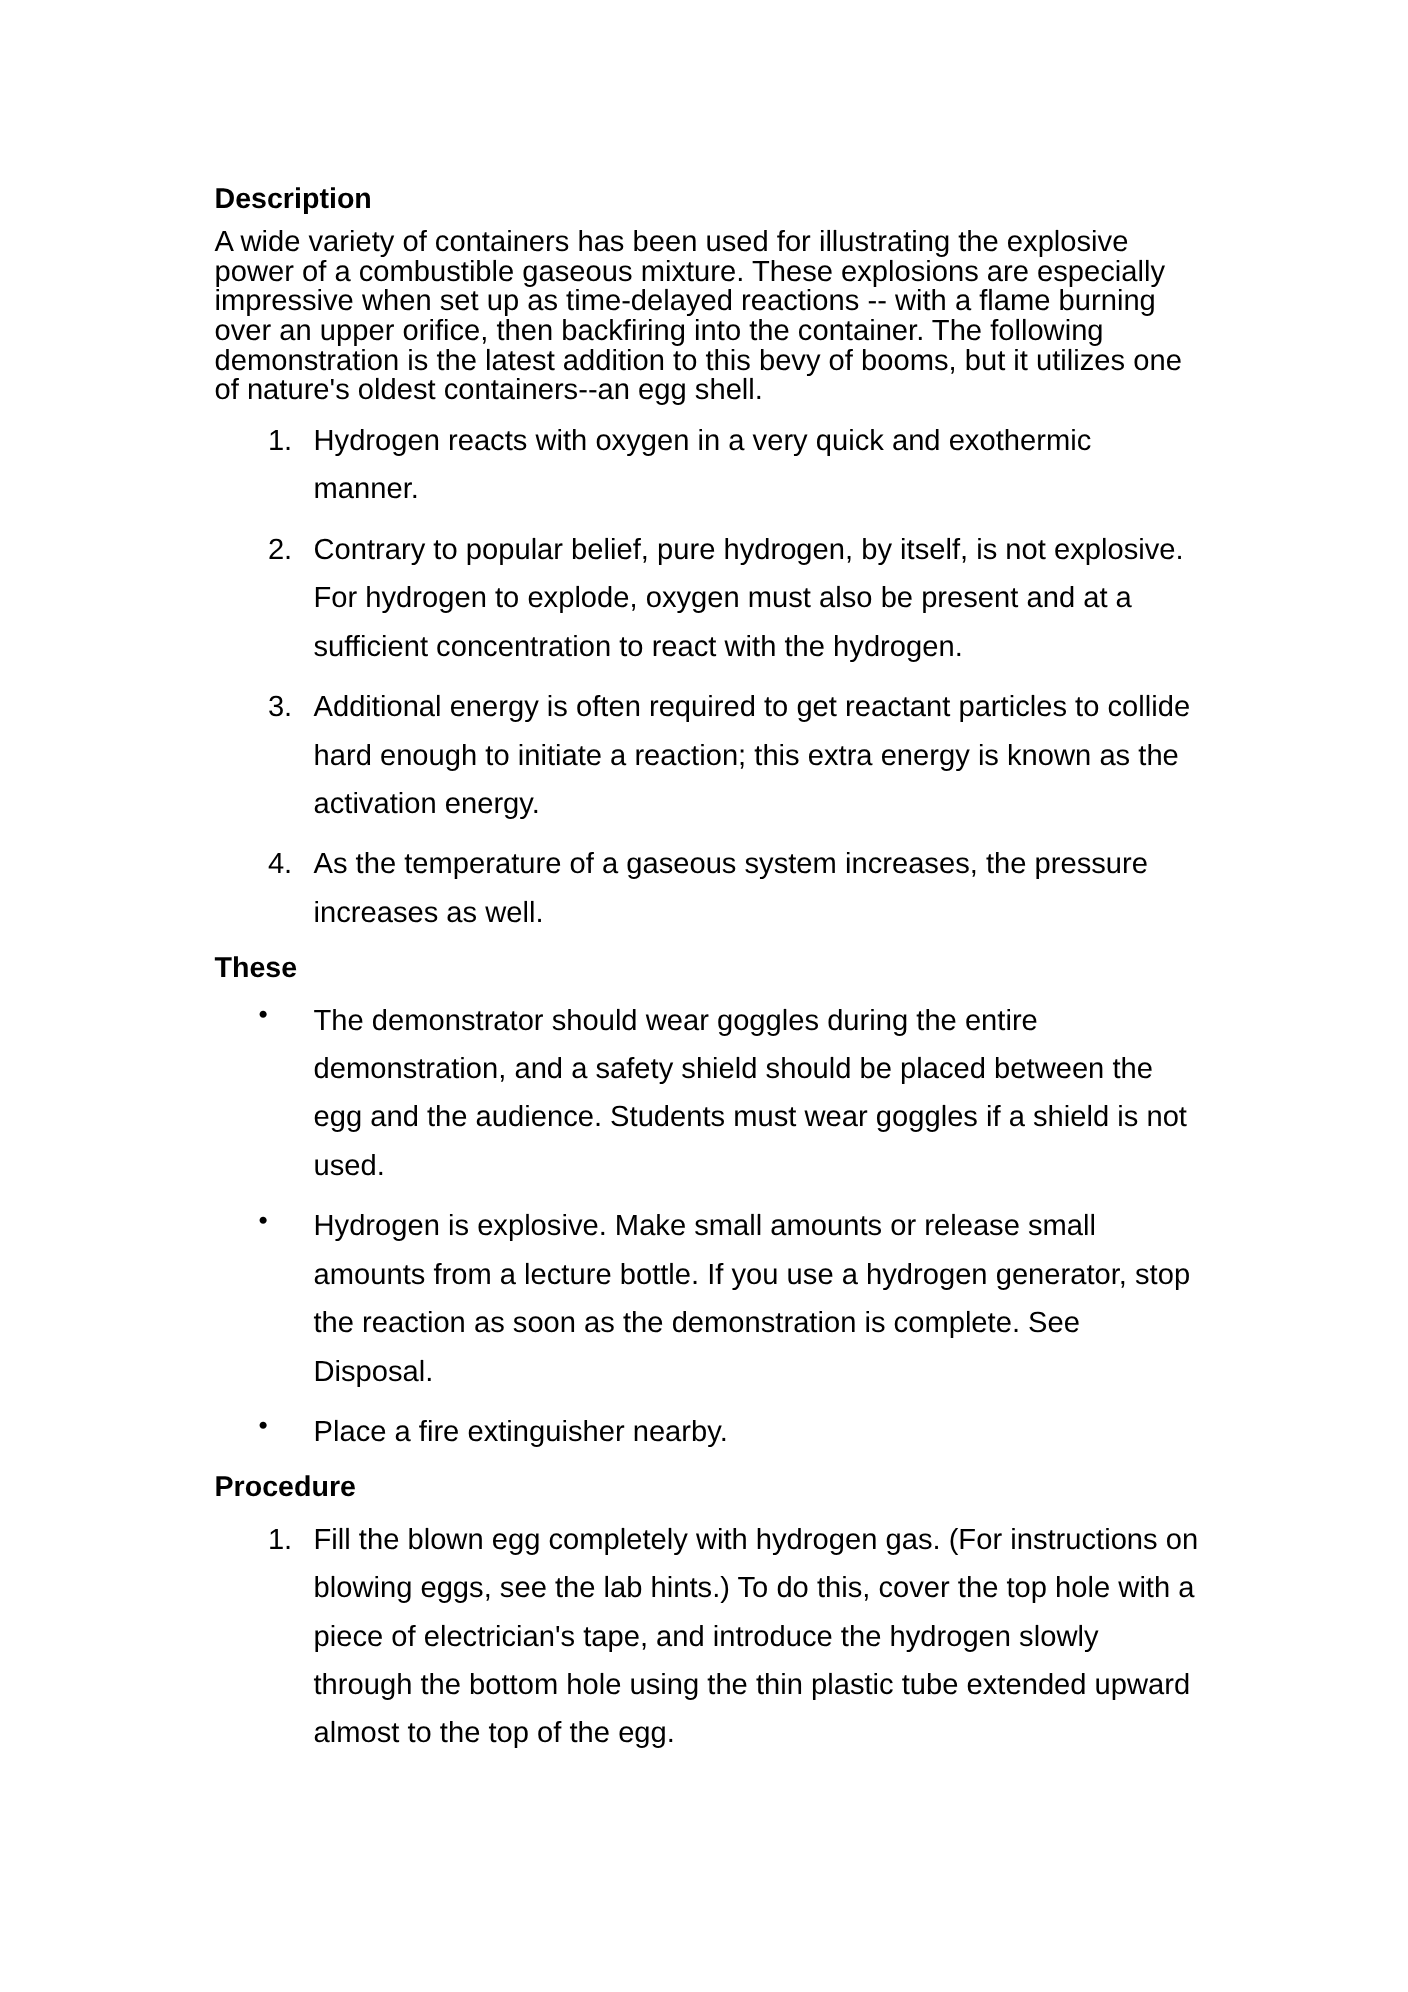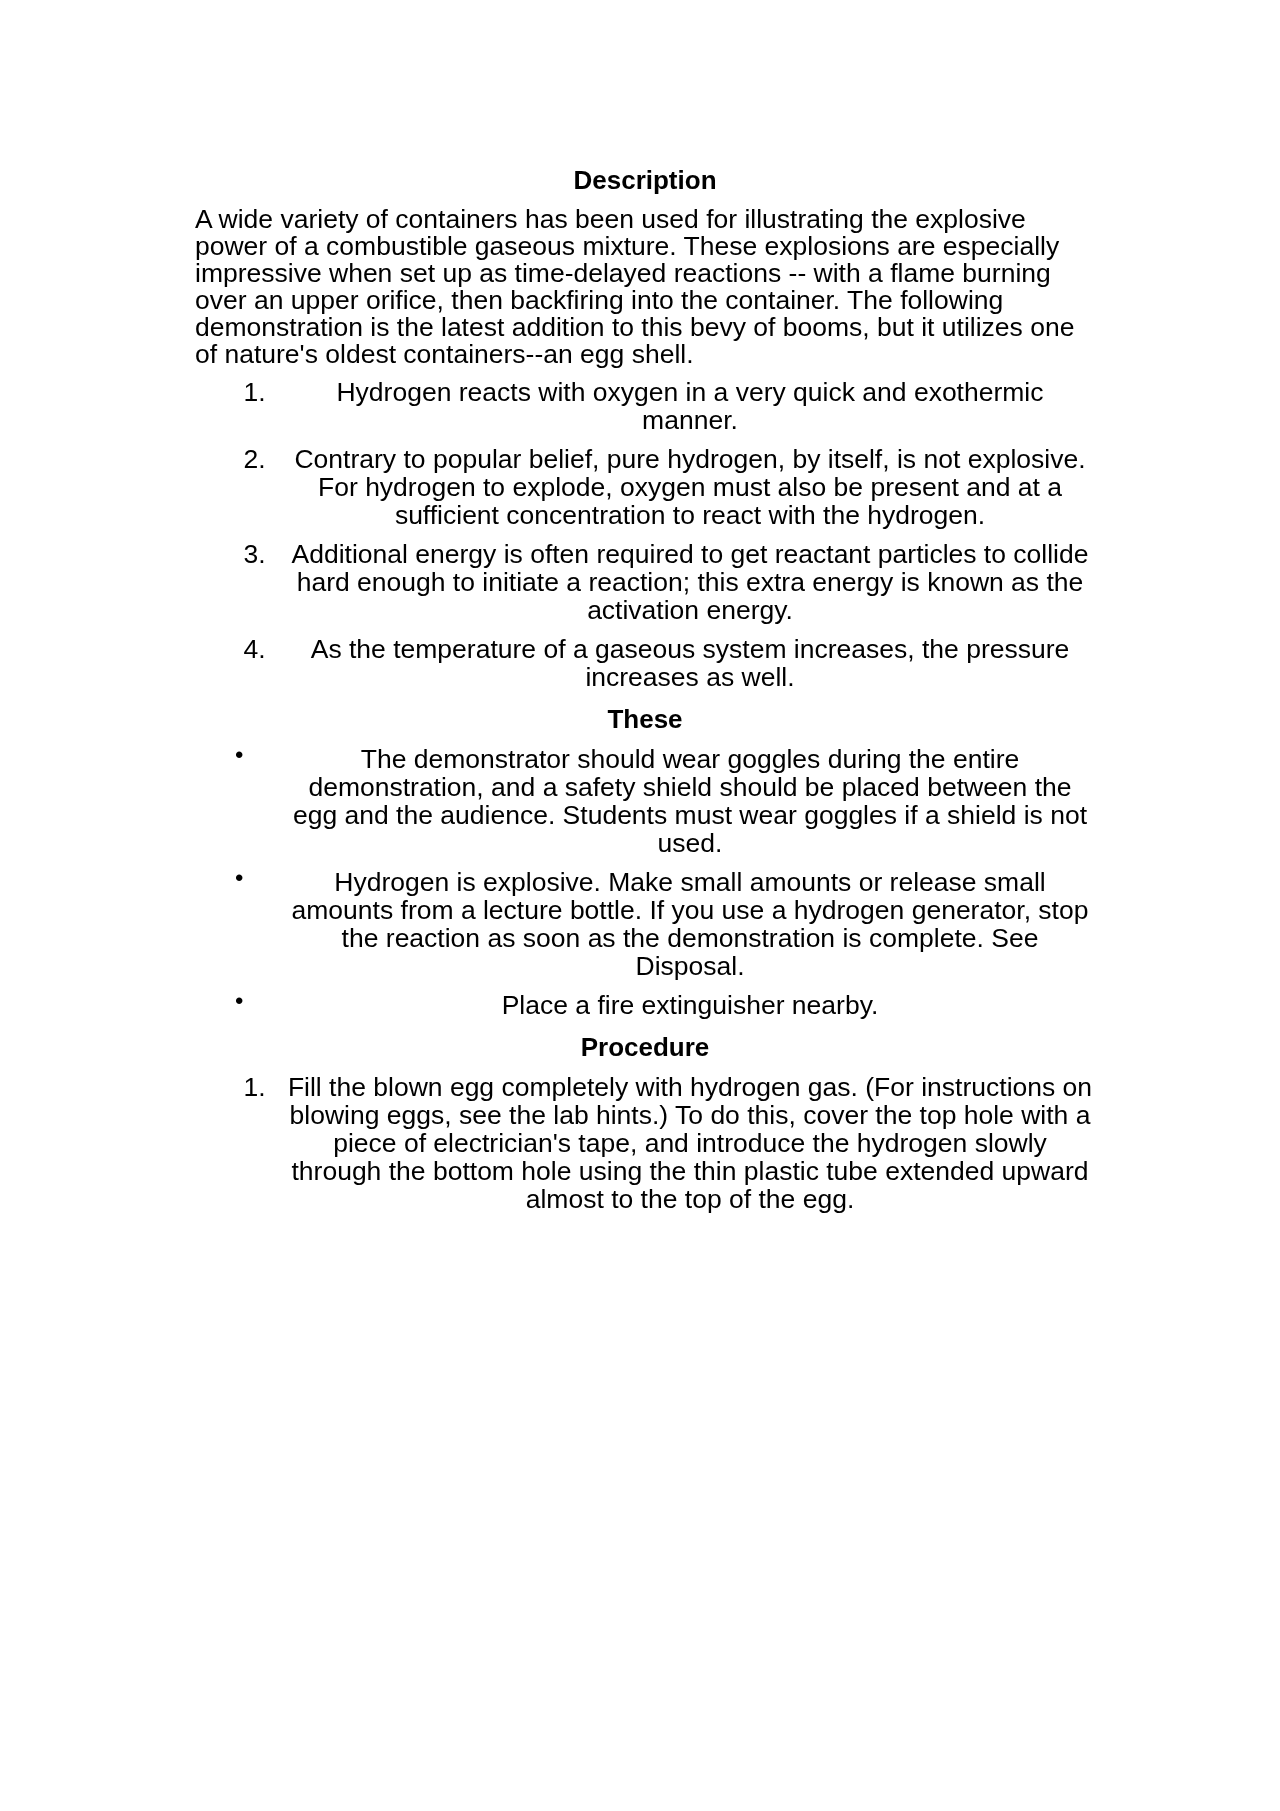--- a/index.html
+++ b/index.html
@@ -1,23 +1,23 @@
 <!DOCTYPE html>
 <html><head>
 <meta charset="utf-8">
 <style>
   html, body { margin:0; padding:0; background:#ffffff; }
   body { width:1280px; height:1811px; position:relative; overflow:hidden;
          font-family:"Liberation Sans", sans-serif; color:#000; }
   .page { position:absolute; left:195px; top:152px; width:900px; }
   h1 { font-size:38px; font-weight:bold; margin:0 0 14px 0; line-height:46px; letter-spacing:-0.3px; }
-  h2 { font-size:26px; font-weight:bold; margin:12px 0 10px 0; line-height:32px;text-align:center; }
+  h2 { font-size:26px; font-weight:bold; margin:12px 0 10px 0; line-height:32px; }
   p { font-size:26.5px; line-height:27px; margin:0 0 10px 0; }
   ol, ul { margin:0 0 6px 0; padding-left:78px; }
-  li { font-size:26.5px; line-height:28px; margin:0 0 11px 0; padding-left:12px;text-align:center; }
+  li { font-size:26.5px; line-height:44px; margin:0 0 11px 0; padding-left:12px; }
   ul li { list-style:none; position:relative; }
   ul li .bullet { position:absolute; left:-38px; top:-4px; font-size:24px; }
   ol li::marker { font-size:26.5px; }
 </style>
 </head>
 <body>
 
 <div class="page">
 
   <section>

